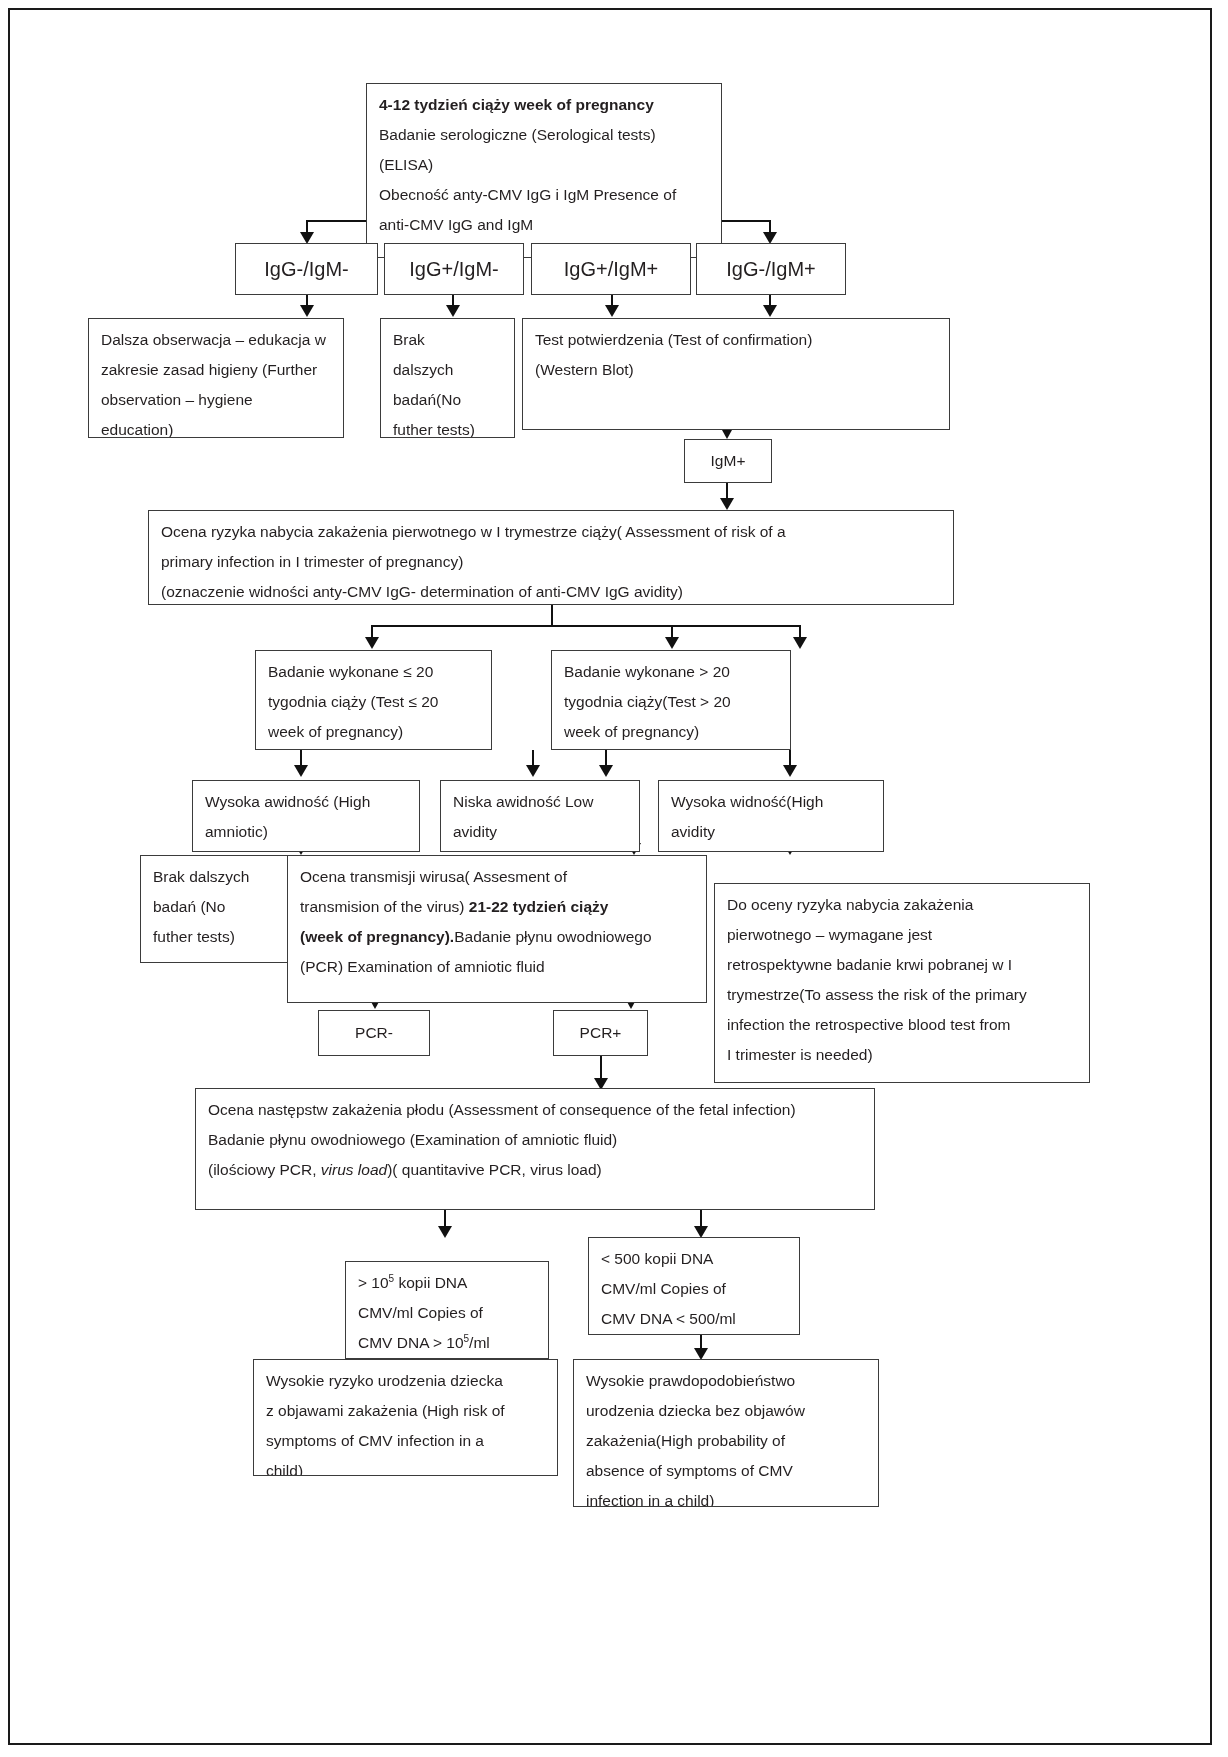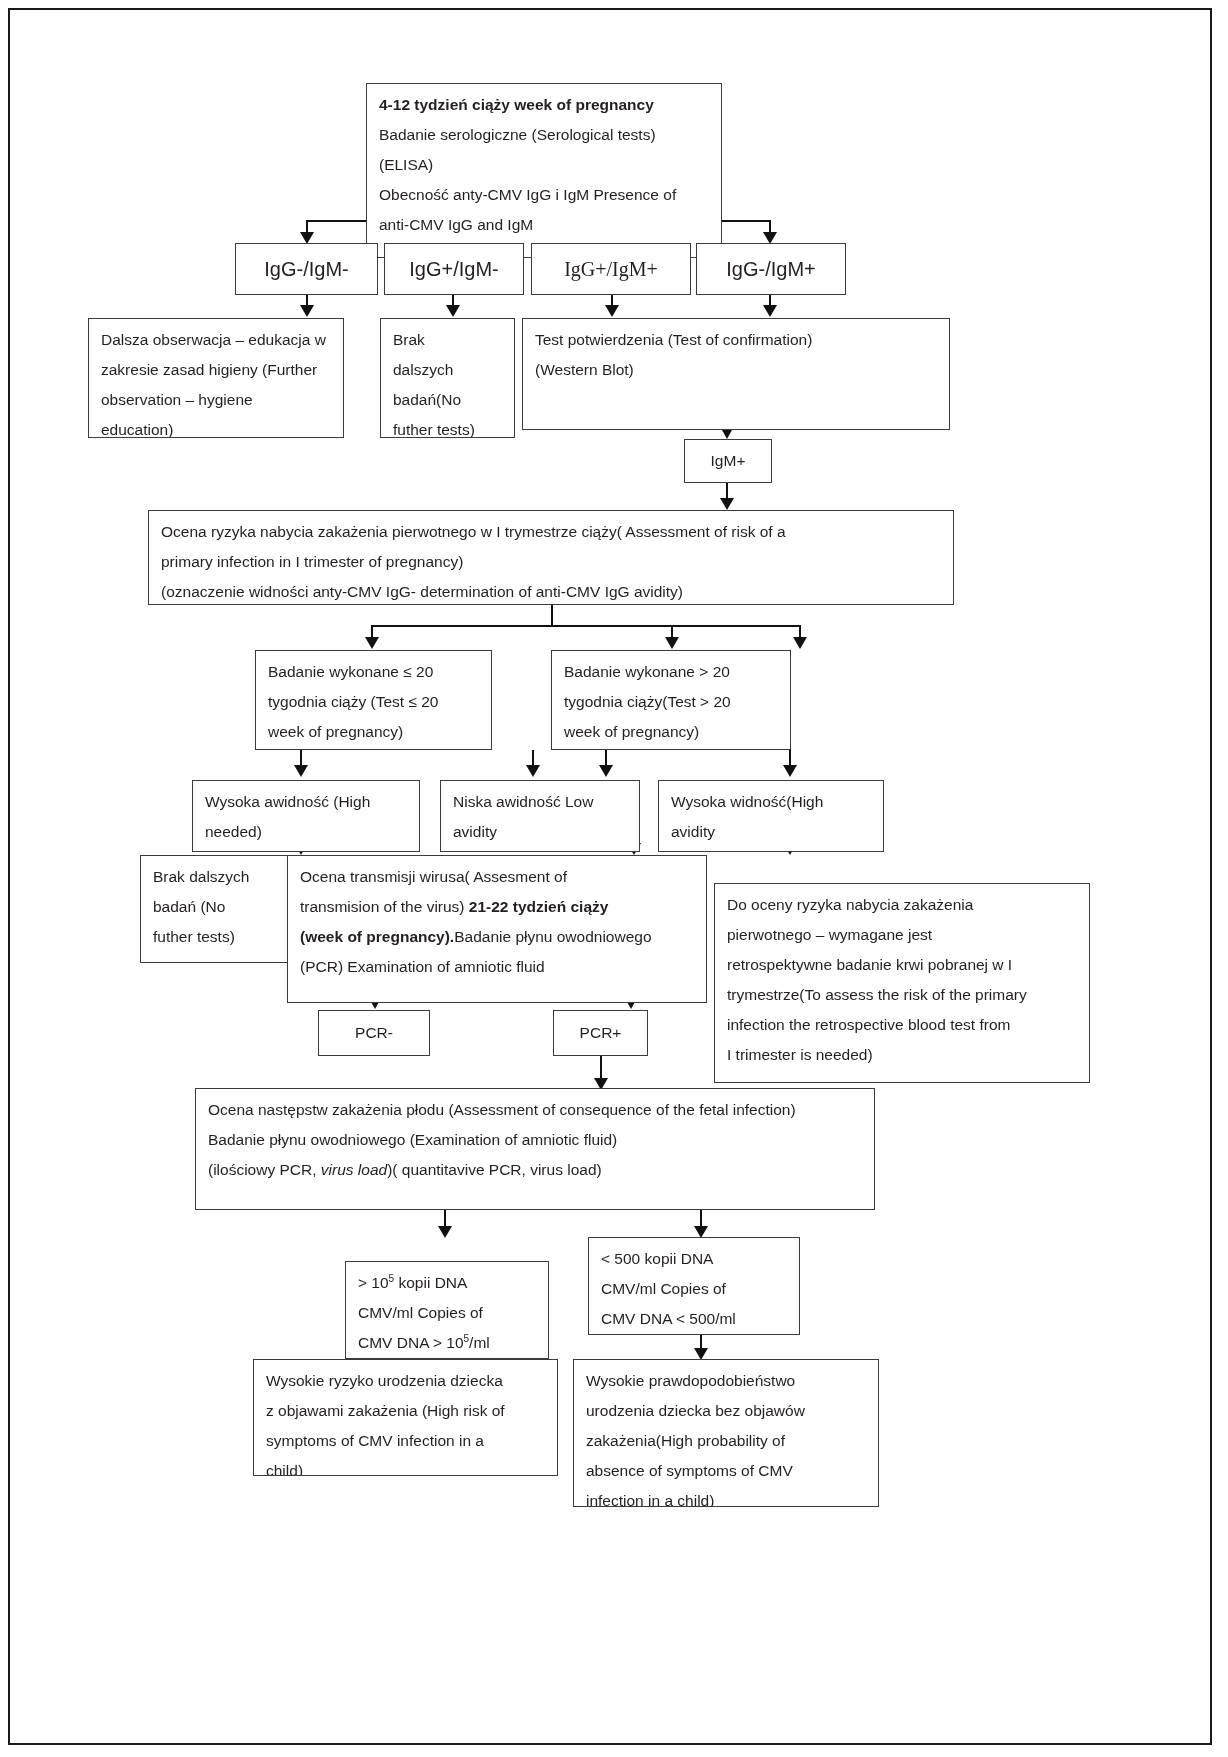--- a/index.html
+++ b/index.html
@@ -97,21 +97,21 @@
   <div class="arrow" style="left:446px; top:232px;"></div>
   <div class="arrow" style="left:605px; top:232px;"></div>
   <div class="arrow" style="left:763px; top:232px;"></div>
 
   <div class="box center big" style="left:235px; top:243px; width:143px; height:52px;">
     <span>IgG-/IgM-</span>
   </div>
   <div class="box center big" style="left:384px; top:243px; width:140px; height:52px;">
     <span>IgG+/IgM-</span>
   </div>
-  <div class="box center big" style="left:531px; top:243px; width:160px; height:52px;font-family:Liberation Serif, serif;">
+  <div class="box center big" style="left:531px; top:243px; width:160px; height:52px;">
     <span>IgG+/IgM+</span>
   </div>
   <div class="box center big" style="left:696px; top:243px; width:150px; height:52px;">
     <span>IgG-/IgM+</span>
   </div>
 
   <div class="line v" style="left:306px; top:295px; height:14px;"></div>
   <div class="arrow" style="left:300px; top:305px;"></div>
   <div class="line v" style="left:452px; top:295px; height:14px;"></div>
   <div class="arrow" style="left:446px; top:305px;"></div>
@@ -180,21 +180,21 @@
   <div class="arrow" style="left:294px; top:765px;"></div>
   <div class="line v" style="left:532px; top:750px; height:20px;"></div>
   <div class="arrow" style="left:526px; top:765px;"></div>
   <div class="line v" style="left:605px; top:750px; height:20px;"></div>
   <div class="arrow" style="left:599px; top:765px;"></div>
   <div class="line v" style="left:789px; top:750px; height:20px;"></div>
   <div class="arrow" style="left:783px; top:765px;"></div>
 
   <div class="box" style="left:192px; top:780px; width:228px; height:72px;">
     <div>Wysoka awidność (High</div>
-    <div>needed)</div>
+    <div>amniotic)</div>
   </div>
 
   <div class="box" style="left:440px; top:780px; width:200px; height:72px;">
     <div>Niska awidność Low</div>
     <div>avidity</div>
   </div>
 
   <div class="box" style="left:658px; top:780px; width:226px; height:72px;">
     <div>Wysoka widność(High</div>
     <div>avidity</div>

